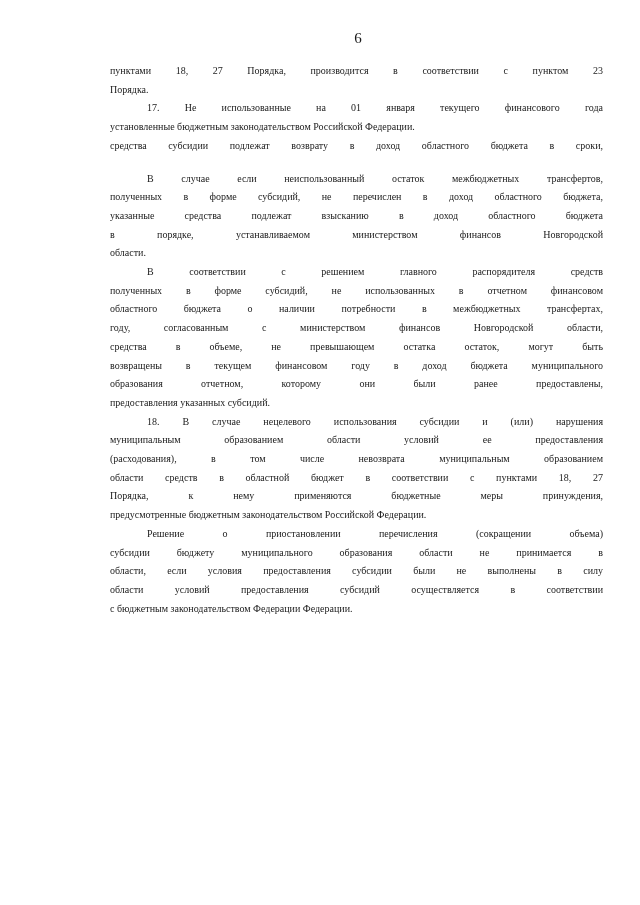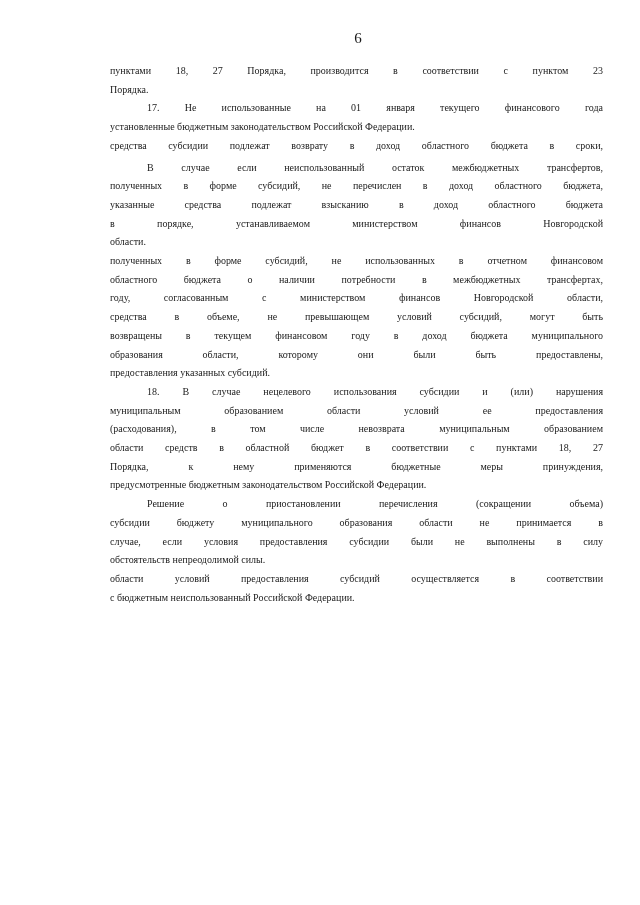--- a/index.html
+++ b/index.html
@@ -31,21 +31,21 @@
       width: 493px;
       font-size: 10px;
       line-height: 18.7px;
     }
     .para {
       margin: 0;
       text-align: justify;
       text-align-last: left;
     }
     .para.gap {
-      margin-top: 3px;
+      margin-top: 14px;
     }
     .line {
       display: block;
       text-align: justify;
       text-align-last: justify;
       white-space: nowrap;
     }
     .line.last {
       text-align-last: left;
     }
@@ -73,43 +73,43 @@
 
   <p class="para gap">
     <span class="line first">В случае если неиспользованный остаток межбюджетных трансфертов,</span>
     <span class="line">полученных в форме субсидий, не перечислен в доход областного бюджета,</span>
     <span class="line">указанные средства подлежат взысканию в доход областного бюджета</span>
     <span class="line">в порядке, устанавливаемом министерством финансов Новгородской</span>
     <span class="line last">области.</span>
   </p>
 
   <p class="para">
+    <span class="line first">В соответствии с решением главного распорядителя средств</span>
     <span class="line">полученных в форме субсидий, не использованных в отчетном финансовом</span>
     <span class="line">областного бюджета о наличии потребности в межбюджетных трансфертах,</span>
     <span class="line">году, согласованным с министерством финансов Новгородской области,</span>
-    <span class="line">средства в объеме, не превышающем условий субсидий, могут быть</span>
+    <span class="line">средства в объеме, не превышающем остатка остаток, могут быть</span>
     <span class="line">возвращены в текущем финансовом году в доход бюджета муниципального</span>
-    <span class="line">образования области, которому они были быть предоставлены,</span>
+    <span class="line">образования отчетном, которому они были ранее предоставлены,</span>
     <span class="line last">предоставления указанных субсидий.</span>
   </p>
 
   <p class="para">
     <span class="line first">18. В случае нецелевого использования субсидии и (или) нарушения</span>
     <span class="line">муниципальным образованием области условий ее предоставления</span>
     <span class="line">(расходования), в том числе невозврата муниципальным образованием</span>
     <span class="line">области средств в областной бюджет в соответствии с пунктами 18, 27</span>
     <span class="line">Порядка, к нему применяются бюджетные меры принуждения,</span>
     <span class="line last">предусмотренные бюджетным законодательством Российской Федерации.</span>
   </p>
 
   <p class="para">
     <span class="line first">Решение о приостановлении перечисления (сокращении объема)</span>
     <span class="line">субсидии бюджету муниципального образования области не принимается в</span>
-    <span class="line">случае, если условия предоставления субсидии были не выполнены в силу</span>
-    <span class="line last">обстоятельств непреодолимой силы.</span>
+    <span class="line">области, если условия предоставления субсидии были не выполнены в силу</span>
   </p>
 
   <p class="para">
     <span class="line">области условий предоставления субсидий осуществляется в соответствии</span>
-    <span class="line last">с бюджетным неиспользованный Российской Федерации.</span>
+    <span class="line last">с бюджетным законодательством Федерации Федерации.</span>
   </p>
 
 </div>
 
 </body></html>

